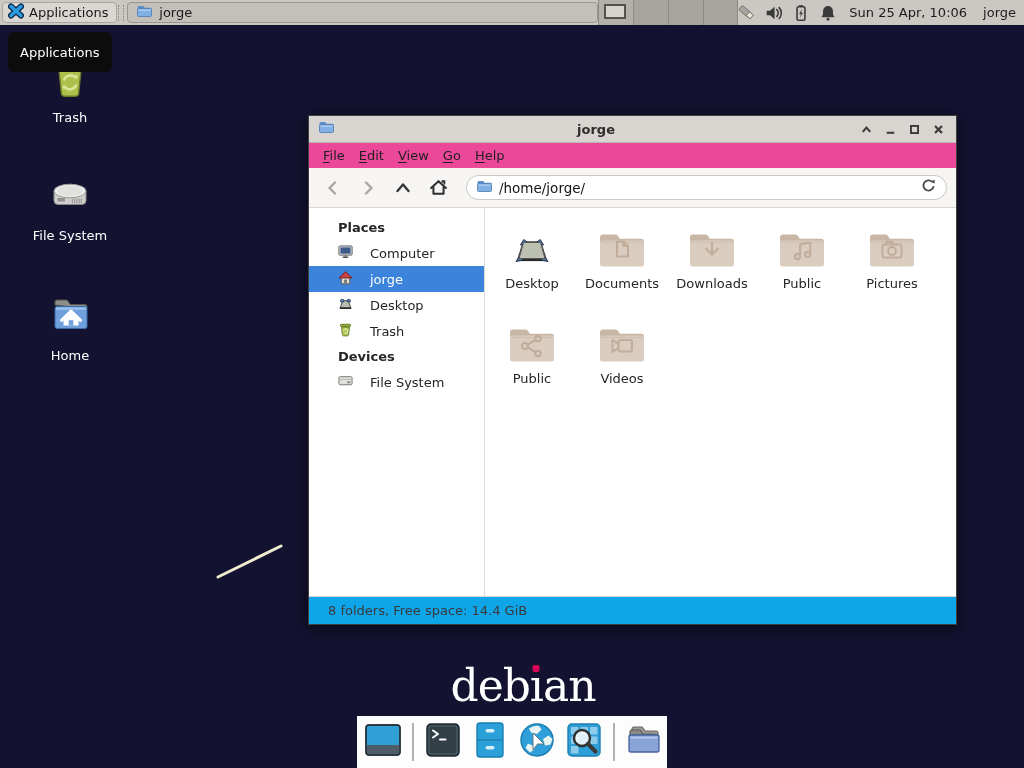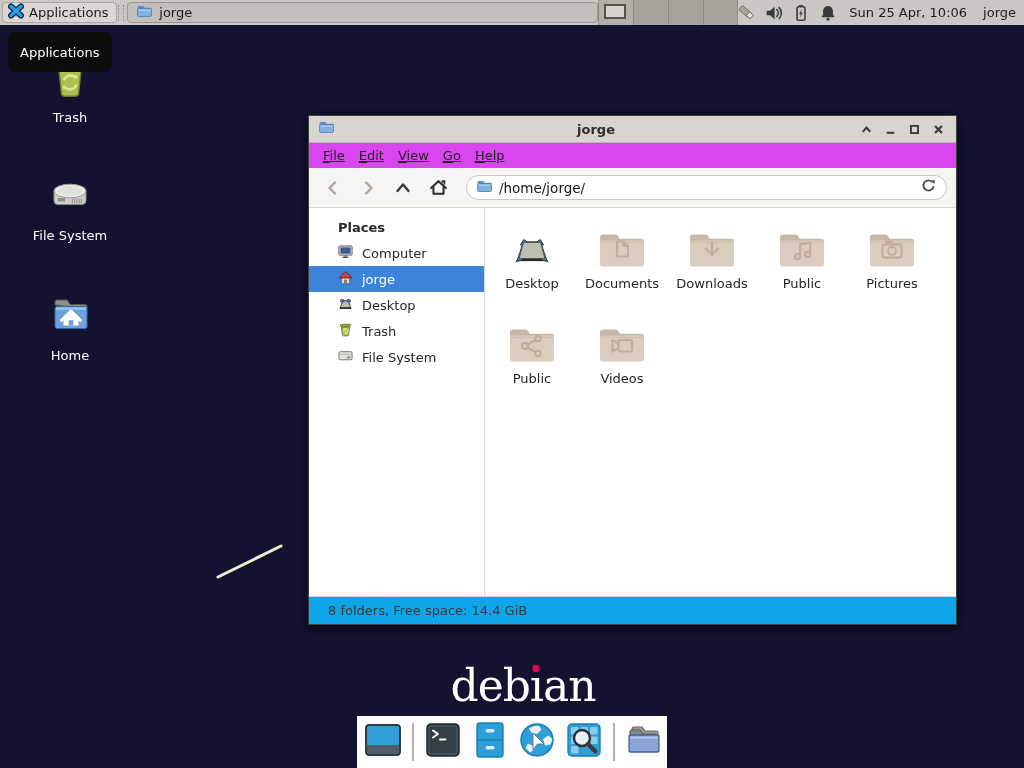--- a/index.html
+++ b/index.html
@@ -42,32 +42,32 @@
   
   .annot{position:absolute;left:0;top:0;width:1024px;height:768px;pointer-events:none;z-index:8;}
 
   
   .window{position:absolute;left:308px;top:115px;width:649px;height:510px;background:#fff;
           border:1px solid #3f3f3f;box-shadow:0 3px 14px rgba(0,0,0,.55);display:flex;flex-direction:column;z-index:20;}
   .titlebar{height:27px;background:#d8d5d0;border-bottom:1px solid #bab6b1;display:flex;align-items:center;padding:0 9px;flex:none;}
   .title{flex:1;text-align:center;font-weight:bold;font-size:13px;color:#2d2d2d;}
   .win-controls{display:flex;gap:7px;}
   .win-btn{width:17px;height:17px;display:flex;align-items:center;justify-content:center;}
-  .menubar{height:25px;background:#d946ef;display:flex;align-items:center;padding-left:7px;font-size:13px;color:#1f1f1f;flex:none;text-decoration:underline;}
+  .menubar{height:25px;background:#ec4899;display:flex;align-items:center;padding-left:7px;font-size:13px;color:#1f1f1f;flex:none;}
   .menu-item{padding:3px 7px;}
   .menu-item u{text-decoration:underline;text-underline-offset:2px;}
   .toolbar{height:40px;background:#f6f5f3;border-bottom:1px solid #d9d7d3;display:flex;align-items:center;padding:0 9px;gap:5px;flex:none;}
   .tool-btn{width:30px;height:30px;display:flex;align-items:center;justify-content:center;border-radius:3px;}
   .path-field{flex:1;height:25px;background:#fff;border:1px solid #cbc8c3;border-radius:13px;display:flex;align-items:center;
               padding:0 9px;gap:7px;margin-left:8px;}
   .path-text{flex:1;font-size:13.5px;color:#141414;}
   .win-body{flex:1;display:flex;min-height:0;}
   .sidebar{width:176px;border-right:1px solid #dcdad6;padding-top:7px;background:#fff;overflow:hidden;flex:none;}
   .sb-header{font-weight:bold;font-size:13px;color:#262626;padding:5px 0 5px 29px;}
-  .sb-item{height:26px;display:flex;align-items:center;gap:8px;padding-left:28px;font-size:13px;color:#262626;}
+  .sb-item{height:26px;display:flex;align-items:center;gap:16px;padding-left:28px;font-size:13px;color:#262626;}
   .sb-item.selected{background:var(--accent-blue);color:#fff;}
   .main{flex:1;padding:18px 0 0 2px;display:flex;flex-wrap:wrap;align-content:flex-start;background:#fff;}
   .cell{width:90px;height:95px;display:flex;flex-direction:column;align-items:center;}
   .ficon{height:46px;display:flex;align-items:center;}
   .flabel{margin-top:4px;font-size:13px;color:#262626;text-align:center;}
   .statusbar{height:28px;background:#0ea5e9;border-top:1px solid #d9d7d3;display:flex;align-items:center;
              padding-left:19px;font-size:13px;color:#3a3a3a;flex:none;}
 
   
   .wordmark{position:absolute;left:12px;top:660px;width:1022px;text-align:center;z-index:4;
@@ -291,20 +291,21 @@
           <span>Desktop</span>
         </div>
         <div class="sb-item">
           <span><svg width="17" height="17" viewBox="0 0 16 16">
               <rect x="3.2" y="3.1" width="9.6" height="2" rx="0.8" fill="#9ab33f" stroke="#5e7122" stroke-width="0.8"></rect>
               <path d="M4.2,5.7 h7.6 l-0.9,7.3 a1.2,1.2 0 0 1 -1.2,1 H6.3 a1.2,1.2 0 0 1 -1.2,-1 Z" fill="#aec755" stroke="#5e7122" stroke-width="0.8"></path>
               <path d="M6.2,9.3 a2,2 0 1 1 1.2,2" stroke="#e4ecb0" stroke-width="1.1" fill="none"></path>
             </svg></span>
           <span>Trash</span>
         </div>
+        <div class="sb-header">Devices</div>
         <div class="sb-item">
           <span><svg width="17" height="17" viewBox="0 0 16 16">
               <rect x="1.8" y="4.4" width="12.4" height="7.6" rx="1.2" fill="#e2e0dc" stroke="#777" stroke-width="0.9"></rect>
               <path d="M2.4,7 h11.2" stroke="#bdbbb7" stroke-width="1"></path>
               <rect x="9.4" y="8.9" width="3.2" height="1.7" fill="#8a8a88"></rect>
             </svg></span>
           <span>File System</span>
         </div>
       </div>
     <div class="main" id="folder-view">

